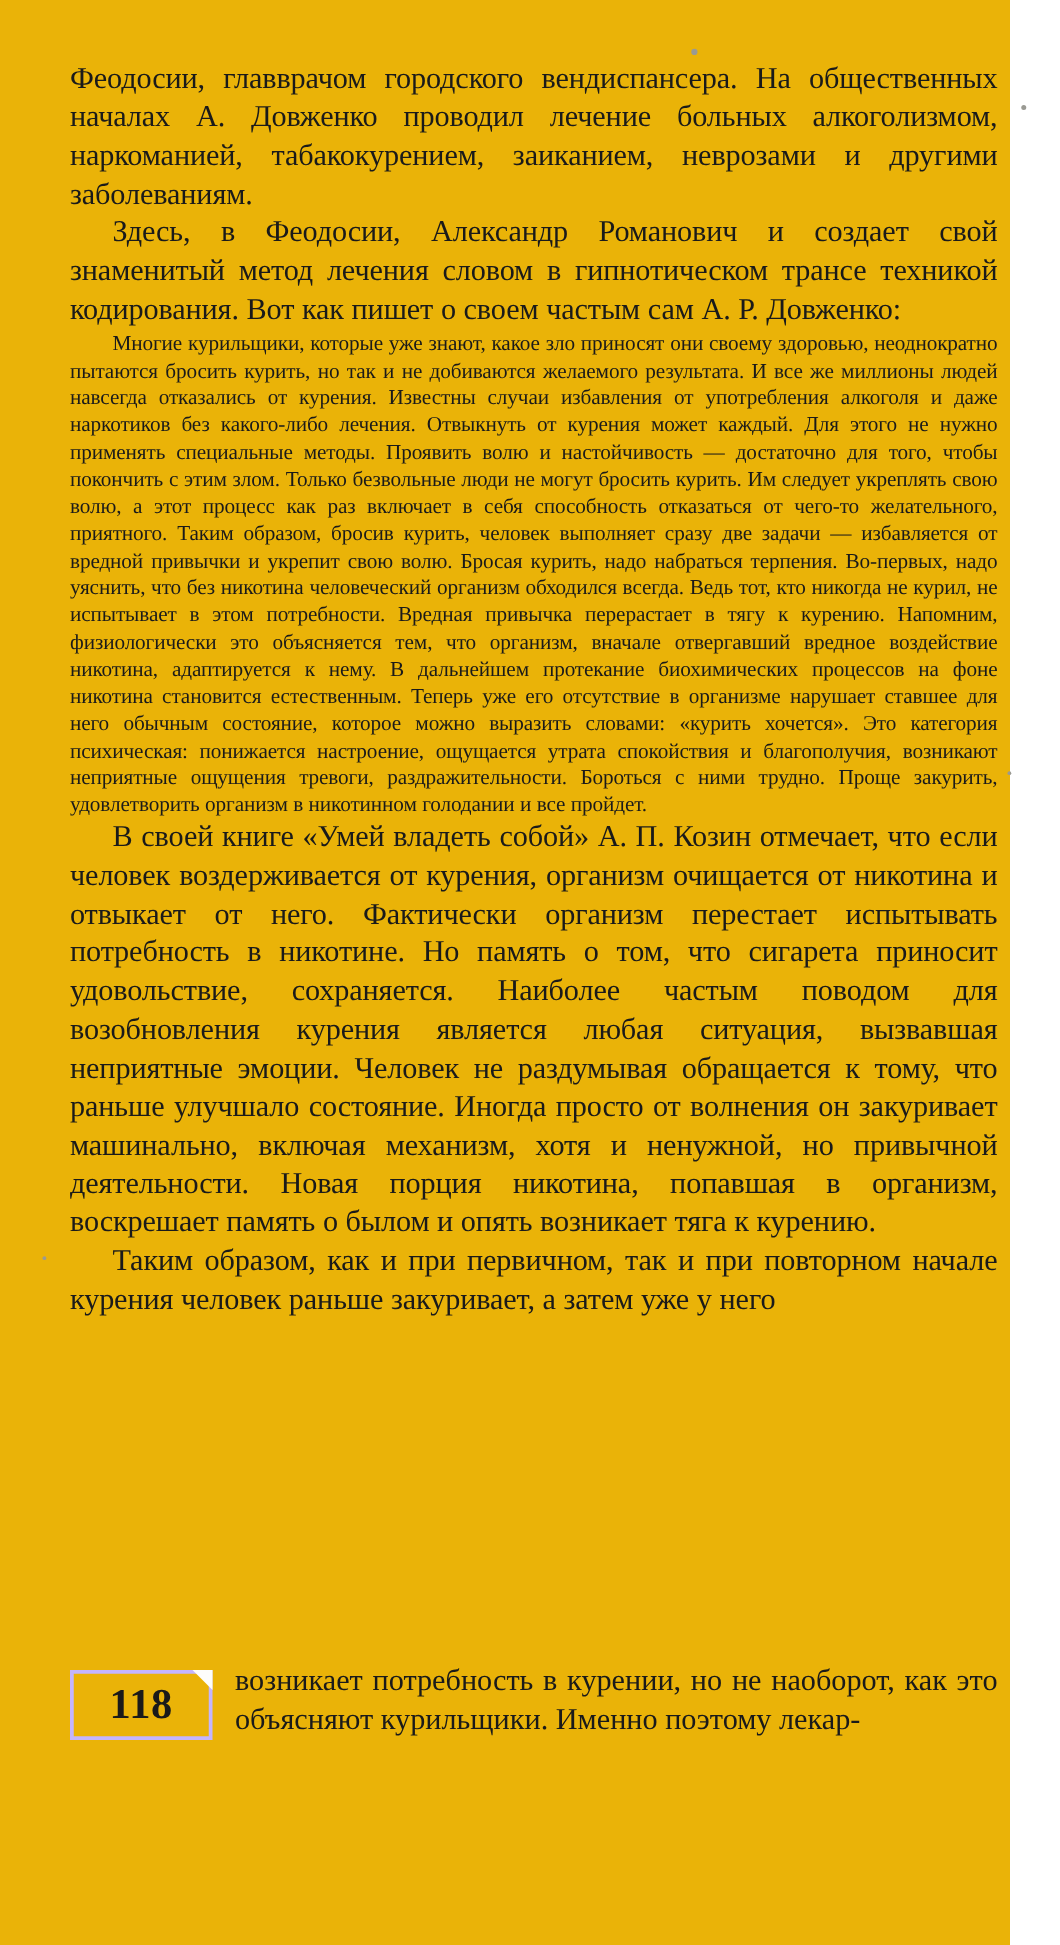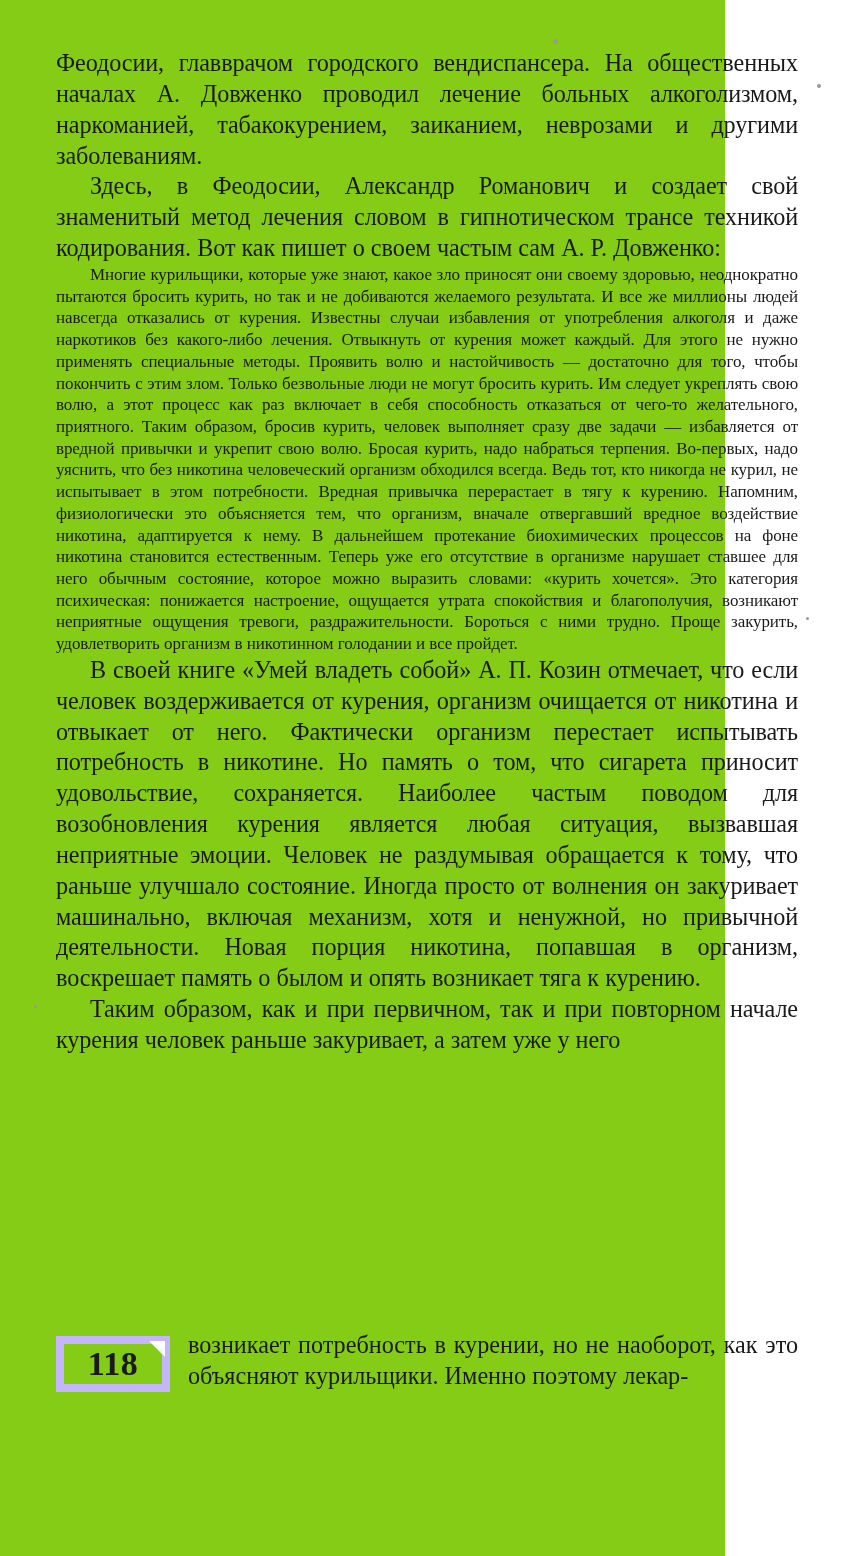--- a/index.html
+++ b/index.html
@@ -12,23 +12,23 @@
     height: 1556px;
     font-family: "Liberation Serif", serif;
     color: #1a1a1a;
     position: relative;
     overflow: hidden;
   }
   .page {
     position: absolute;
     left: 0;
     top: 0;
-    width: 725px;
+    width: 808px;
     height: 1556px;
-    background: #84cc16;
+    background: #eab308;
   }
   .text-column {
     position: absolute;
     left: 56px;
     top: 48px;
     width: 742px;
   }
   p.para {
     margin: 0 0 0 0;
     font-size: 24.2px;
@@ -48,21 +48,21 @@
   p.quote {
     font-size: 17px;
     line-height: 1.278;
   }
   .page-number-box {
     position: absolute;
     left: 56px;
     top: 1336px;
     width: 114px;
     height: 56px;
-    border: 8px solid #c4b5fd;
+    border: 3px solid #c4b5fd;
     box-sizing: border-box;
     display: flex;
     align-items: center;
     justify-content: center;
   }
   .page-number-box .num {
     font-family: "Liberation Serif", serif;
     font-weight: bold;
     font-size: 34px;
     line-height: 1;

